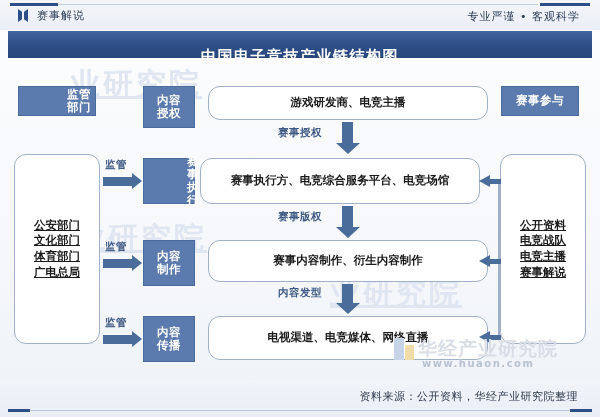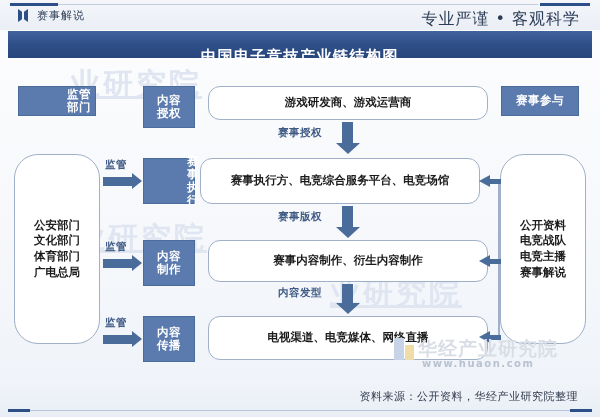--- a/index.html
+++ b/index.html
@@ -50,21 +50,21 @@
     position: absolute; top: 0; width: 4px; height: 13px;
     background: #2d4f87; display: block;
   }
   .brand-mark i.b1 { left: 0; clip-path: polygon(0 0, 100% 22%, 100% 78%, 0 100%); }
   .brand-mark i.b2 { left: 6px; clip-path: polygon(100% 0, 0 22%, 0 78%, 100% 100%); }
   .brand-text {
     font-size: 11px; color: #2a3b55; letter-spacing: 1px;
   }
   .slogan {
     position: absolute; right: 20px; top: 9px;
-    font-size: 16px; color: #2a3b55; letter-spacing: 1px;
+    font-size: 11px; color: #2a3b55; letter-spacing: 1px;
   }
 
   
   .title-banner {
     position: absolute;
     left: 8px; top: 31px;
     width: 584px; height: 27px;
     background: linear-gradient(180deg, #41639e 0%, #2f4f88 50%, #27467c 100%);
     display: flex; align-items: center; justify-content: center;
   }
@@ -106,21 +106,21 @@
     position: absolute;
     background: #ffffff;
     border: 1.3px solid #9fb0c8;
     border-radius: 12px;
     display: flex; align-items: center; justify-content: center;
     text-align: center;
     color: #1b1b1b;
     font-size: 11.5px; font-weight: bold; line-height: 1.35;
     padding: 2px 8px;
   }
-  .roundbox.tall { border-radius: 24px; }
+  .roundbox.tall { border-radius: 12px; text-decoration: underline; }
 
   
   .arrow-label {
     position: absolute;
     font-size: 10.5px; font-weight: bold; color: #3f5a84;
     letter-spacing: 0.5px; white-space: nowrap;
   }
 
   
   .arrow-right {
@@ -279,21 +279,21 @@
 
     <div class="arrow-label" style="left:105px; top:100px;">监管</div>
     <div class="arrow-right" style="left:103px; top:119px; width:30px;"></div>
 
     <div class="arrow-label" style="left:105px; top:182px;">监管</div>
     <div class="arrow-right" style="left:103px; top:201px; width:30px;"></div>
 
     <div class="arrow-label" style="left:105px; top:258px;">监管</div>
     <div class="arrow-right" style="left:103px; top:277px; width:30px;"></div>
 
-    <div class="roundbox" style="left:208px; top:28px; width:280px; height:34px;">游戏研发商、游戏运营商</div>
+    <div class="roundbox" style="left:208px; top:28px; width:280px; height:34px;">游戏研发商、电竞主播</div>
 
     <div class="roundbox" style="left:200px; top:100px; width:280px; height:46px;">赛事执行方、电竞综合服务平台、电竞场馆</div>
 
     <div class="roundbox" style="left:208px; top:182px; width:280px; height:42px;">赛事内容制作、衍生内容制作</div>
 
     <div class="roundbox" style="left:208px; top:258px; width:280px; height:44px;">电视渠道、电竞媒体、网络直播</div>
 
     <div class="arrow-down" style="left:342px; top:64px; height:22px;"></div>
     <div class="arrow-label" style="left:278px; top:68px;font-family:Liberation Mono, monospace;">赛事授权</div>
 

